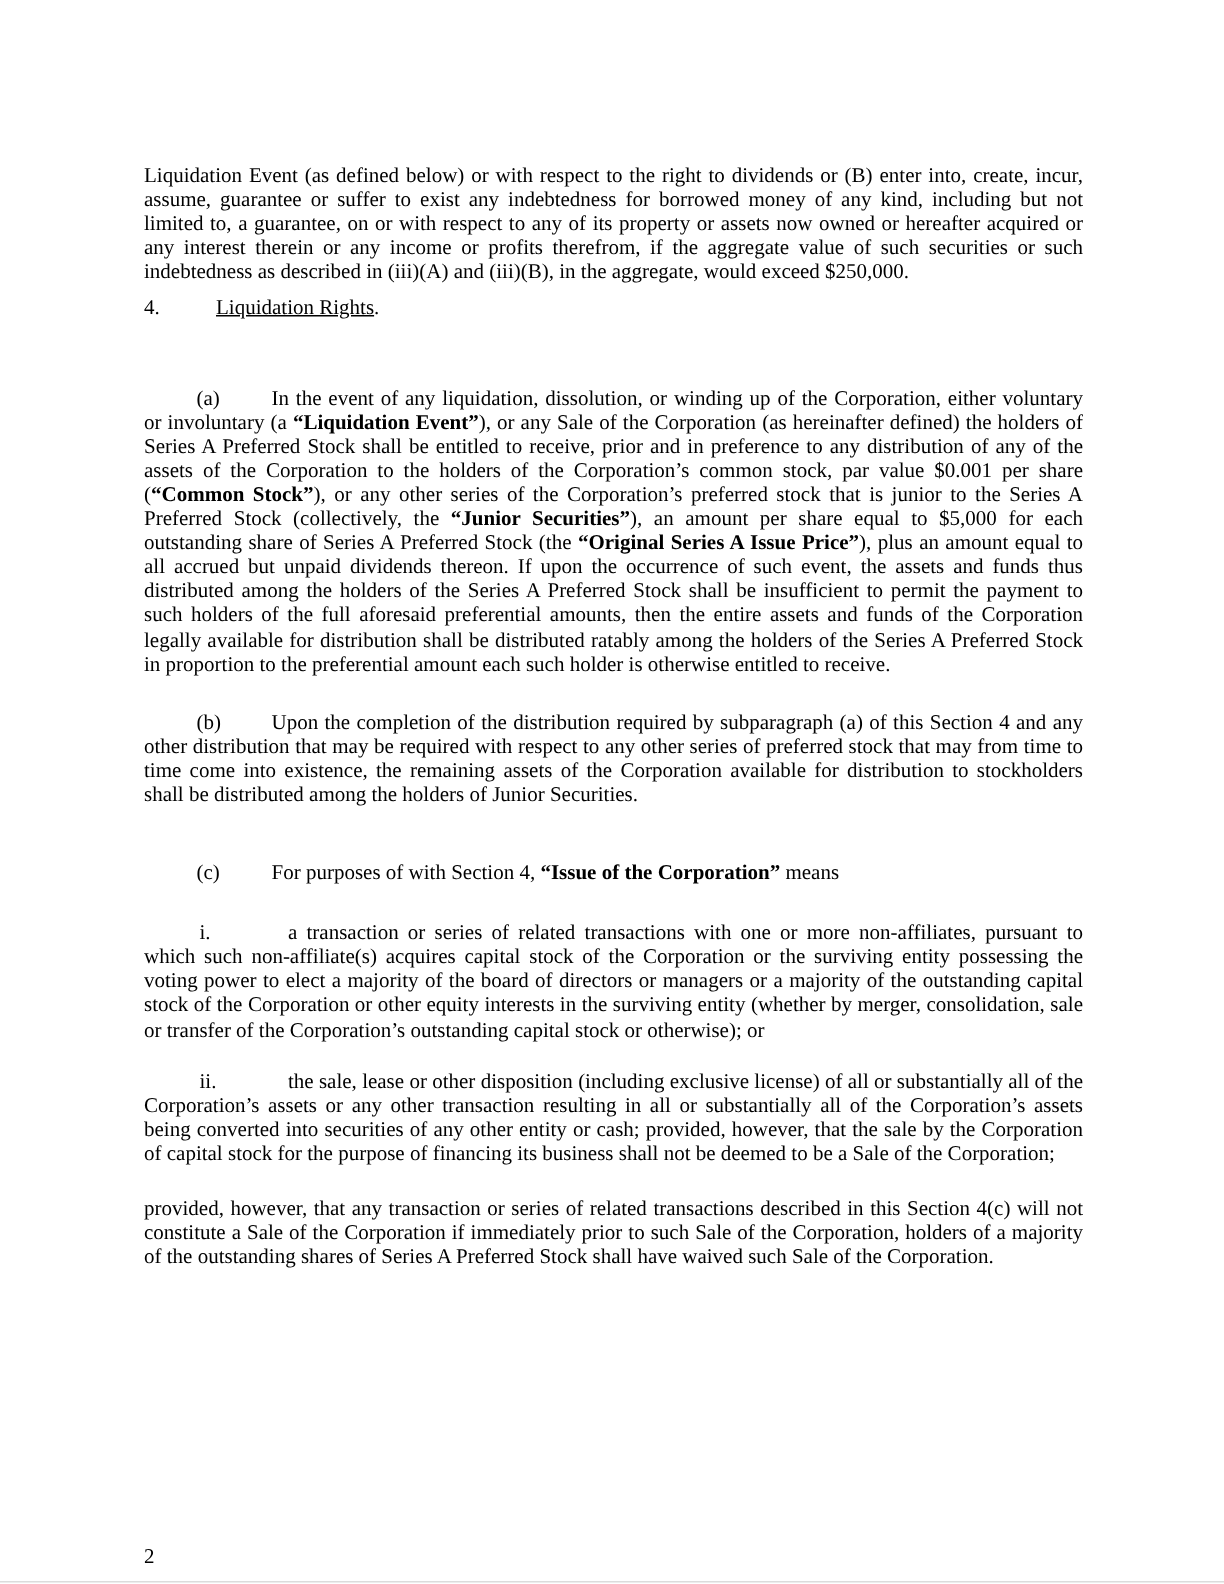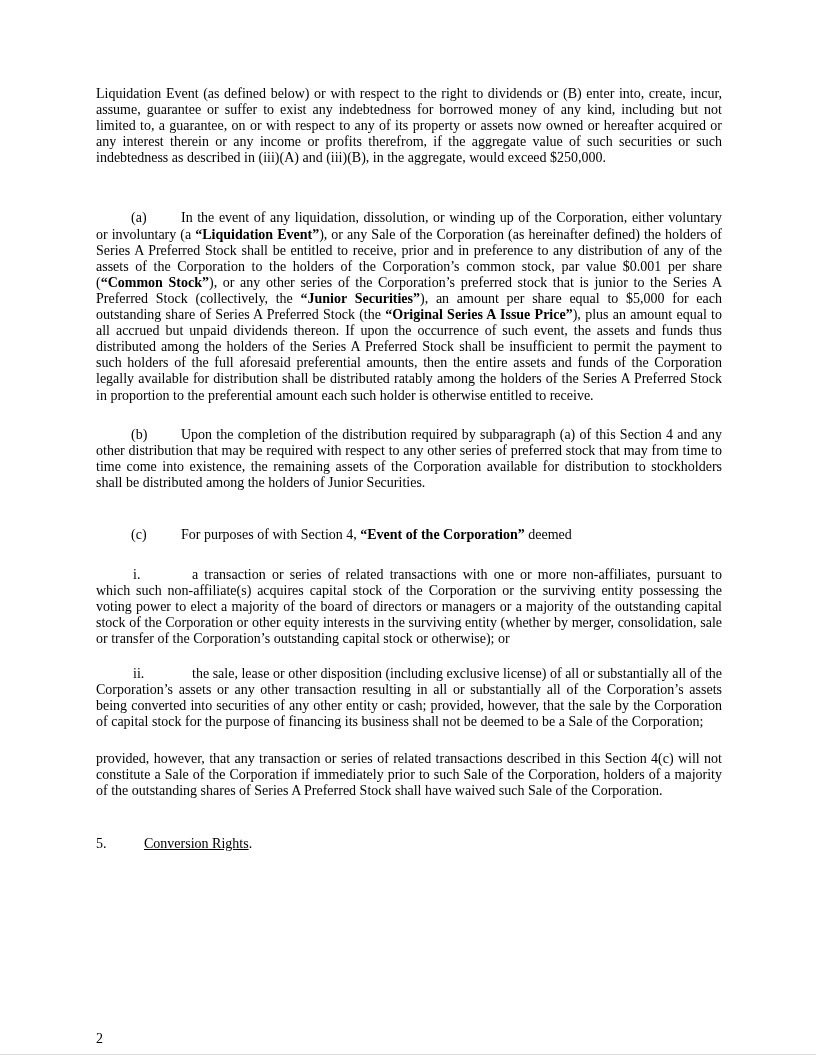--- a/index.html
+++ b/index.html
@@ -14,21 +14,21 @@
     background: #ffffff;
     color: #000000;
     font-family: "Liberation Serif", "DejaVu Serif", serif;
     font-size: 14px;
     line-height: 16.1px;
     overflow: hidden;
   }
   .content {
     position: absolute;
     left: 96px;
-    top: 86px;
+    top: 110px;
     width: 626px;
     font-family: Liberation Serif, serif;
   }
   p {
     margin: 0;
     text-align: justify;
   }
   
   .indent { text-indent: 35px; }
   .plabel {
@@ -53,21 +53,21 @@
     text-indent: 0;
   }
   
   .mb-intro   { margin-bottom: 8px; }
   .mb-h4      { margin-bottom: 16px; }
   .mb-a       { margin-bottom: 23px; margin-top: 44px; }
   .mb-b       { margin-bottom: 36px; }
   .mb-c       { margin-bottom: 24px; }
   .mb-i       { margin-bottom: 18px; }
   .mb-ii      { margin-bottom: 21px; }
-  .mb-prov    { margin-bottom: 37px; }
+  .mb-prov    { margin-bottom: 11px; }
   .page-number {
     position: absolute;
     left: 96px;
     top: 1031px;
     font-size: 14px;
   }
   .page-edge {
     position: absolute;
     left: 0;
     bottom: 1px;
@@ -78,32 +78,32 @@
   b { font-weight: bold; }
 </style>
 </head>
 <body>
 
 <div class="page">
   <div class="content">
 
     <p class="mb-intro"><span>Liquidation Event (as defined below) or with respect to the right to dividends or (B) enter into, create, incur, assume, guarantee or suffer to exist any indebtedness for borrowed money of any kind, including but not limited to, a guarantee, on or with respect to any of its property or assets now owned or hereafter acquired or any interest therein or any income or profits therefrom, if the aggregate value of such securities or such indebtedness as described in (iii)(A) and (iii)(B), in the aggregate, would exceed $250,000.</span></p>
 
+    <p class="heading mb-h4"><span class="hnum">4.</span><span class="u">Liquidation Rights</span><span>.</span></p>
 
     <p class="indent mb-a"><span class="plabel">(a)</span><span>In the event of any liquidation, dissolution, or winding up of the Corporation, either voluntary or involuntary (a </span><b>“Liquidation Event”</b><span>), or any Sale of the Corporation (as hereinafter defined) the holders of Series A Preferred Stock shall be entitled to receive, prior and in preference to any distribution of any of the assets of the Corporation to the holders of the Corporation’s common stock, par value $0.001 per share (</span><b>“Common Stock”</b><span>), or any other series of the Corporation’s preferred stock that is junior to the Series A Preferred Stock (collectively, the </span><b>“Junior Securities”</b><span>), an amount per share equal to $5,000 for each outstanding share of Series A Preferred Stock (the </span><b>“Original Series A Issue Price”</b><span>), plus an amount equal to all accrued but unpaid dividends thereon. If upon the occurrence of such event, the assets and funds thus distributed among the holders of the Series A Preferred Stock shall be insufficient to permit the payment to such holders of the full aforesaid preferential amounts, then the entire assets and funds of the Corporation legally available for distribution shall be distributed ratably among the holders of the Series A Preferred Stock in proportion to the preferential amount each such holder is otherwise entitled to receive.</span></p>
 
     <p class="indent mb-b"><span class="plabel">(b)</span><span>Upon the completion of the distribution required by subparagraph (a) of this Section 4 and any other distribution that may be required with respect to any other series of preferred stock that may from time to time come into existence, the remaining assets of the Corporation available for distribution to stockholders shall be distributed among the holders of Junior Securities.</span></p>
 
-    <p class="indent mb-c"><span class="plabel">(c)</span><span>For purposes of with Section 4, </span><b>“Event of the Corporation”</b><span> deemed</span></p>
+    <p class="indent mb-c"><span class="plabel">(c)</span><span>For purposes of with Section 4, </span><b>“Issue of the Corporation”</b><span> means</span></p>
 
     <p class="sub mb-i"><span class="sublabel">i.</span><span>a transaction or series of related transactions with one or more non-affiliates, pursuant to which such non-affiliate(s) acquires capital stock of the Corporation or the surviving entity possessing the voting power to elect a majority of the board of directors or managers or a majority of the outstanding capital stock of the Corporation or other equity interests in the surviving entity (whether by merger, consolidation, sale or transfer of the Corporation’s outstanding capital stock or otherwise); or</span></p>
 
     <p class="sub mb-ii"><span class="sublabel">ii.</span><span>the sale, lease or other disposition (including exclusive license) of all or substantially all of the Corporation’s assets or any other transaction resulting in all or substantially all of the Corporation’s assets being converted into securities of any other entity or cash; provided, however, that the sale by the Corporation of capital stock for the purpose of financing its business shall not be deemed to be a Sale of the Corporation;</span></p>
 
     <p class="mb-prov"><span>provided, however, that any transaction or series of related transactions described in this Section 4(c) will not constitute a Sale of the Corporation if immediately prior to such Sale of the Corporation, holders of a majority of the outstanding shares of Series A Preferred Stock shall have waived such Sale of the Corporation.</span></p>
 
-    <p class="heading"><span class="hnum">5.</span><span class="u">Conversion Rights</span><span>.</span></p>
 
   </div>
 
   <div class="page-number">2</div>
   <div class="page-edge"></div>
 </div>
 
 </body></html>

